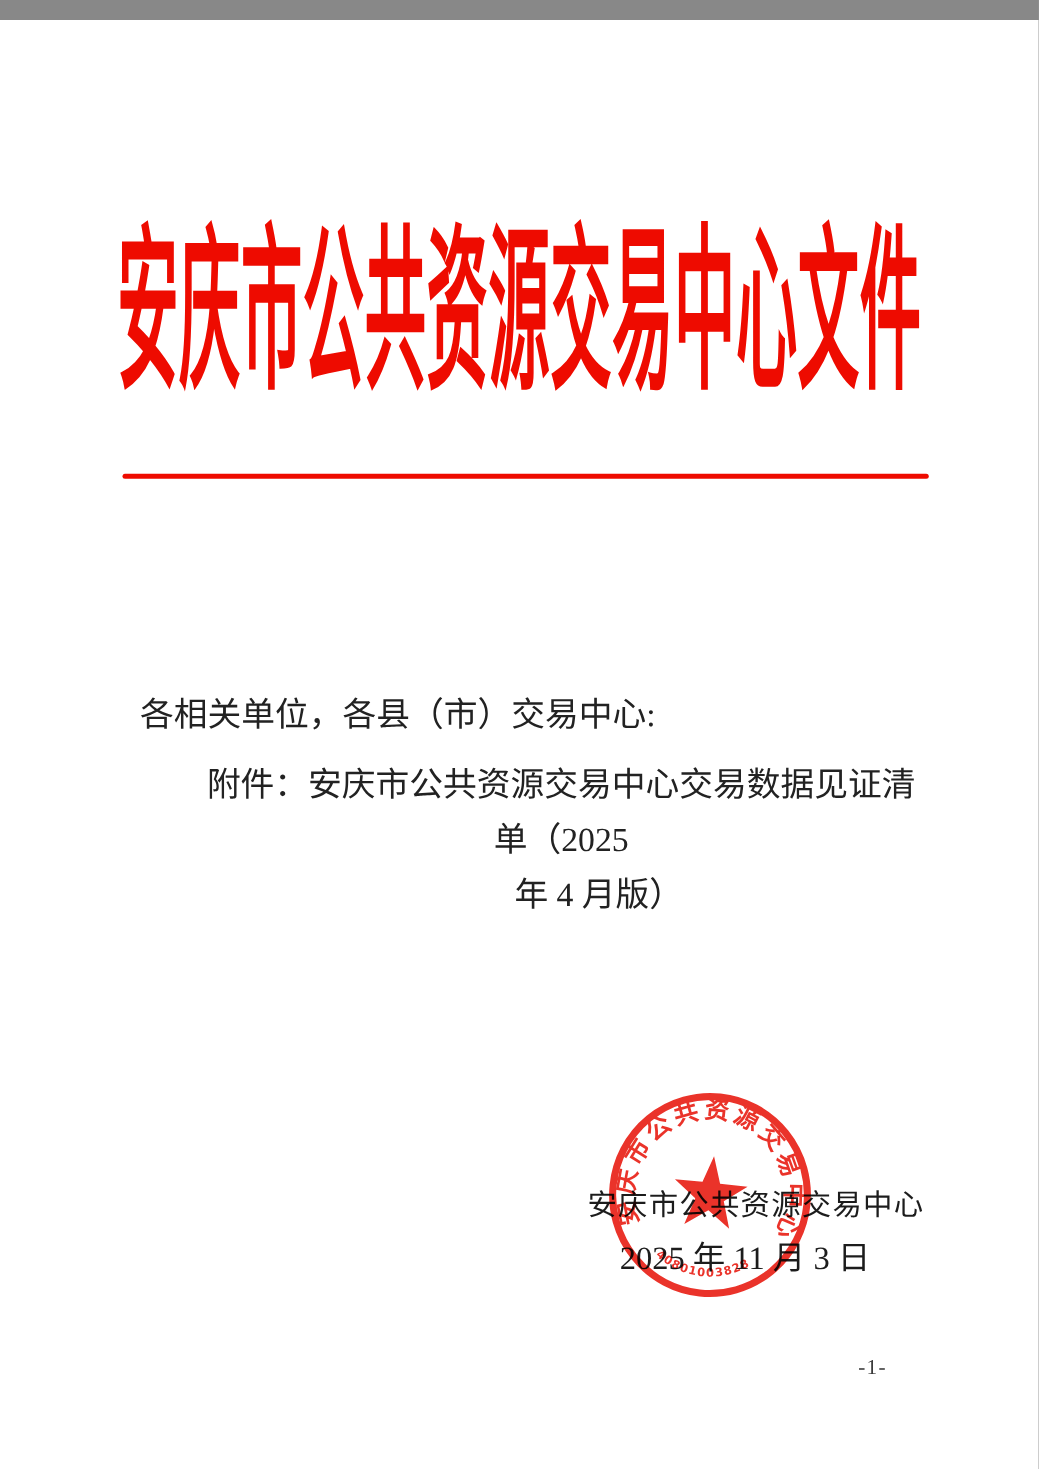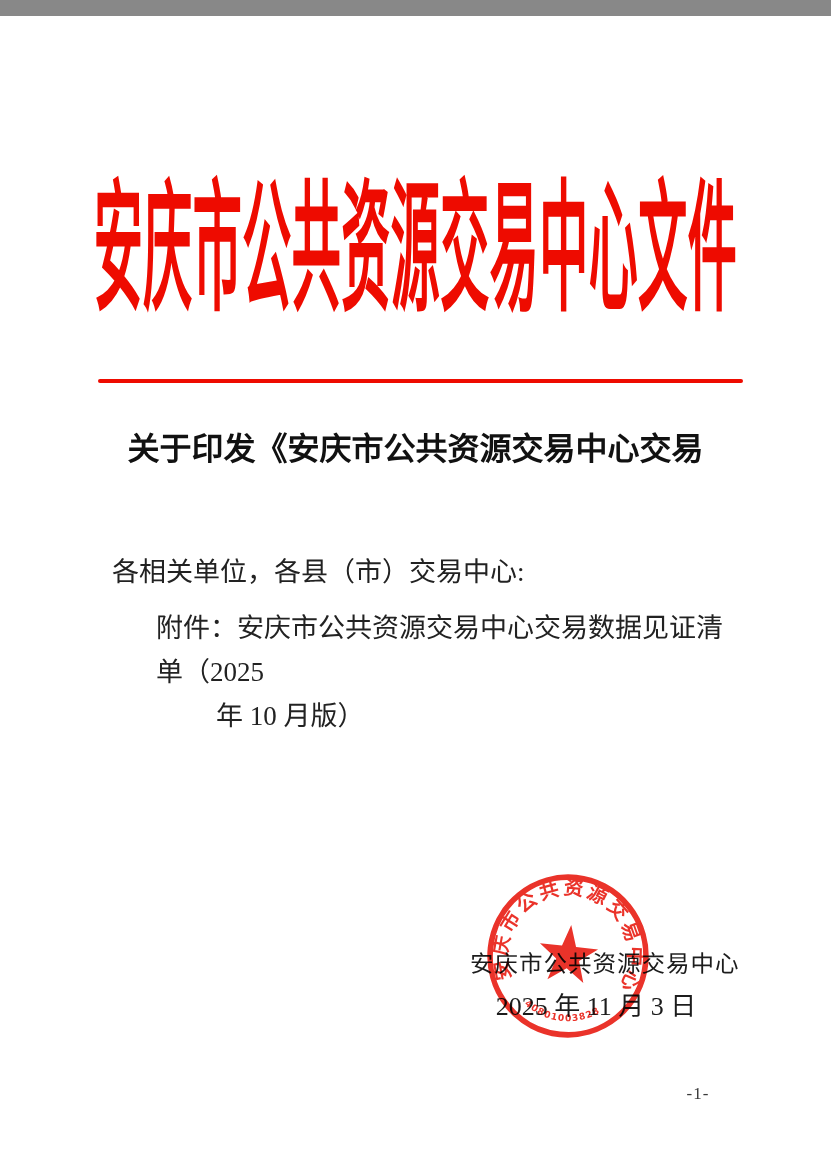--- a/index.html
+++ b/index.html
@@ -71,21 +71,21 @@
     top: 534px;
     left: 112px;
     width: 630px;
     font-size: 27px;
     line-height: 44px;
     color: #222;
     text-align: justify;
   }
   .salutation { text-align: left; }
   .para { text-indent: 2em; }
-  .attachment { margin-top: 12px; text-align: left; }
+  .attachment { margin-top: 12px; text-align: center; }
   .att-line1 { padding-left: 44px; }
   .att-line2 { padding-left: 104px; }
 
   
   .sign-org {
     position: absolute;
     top: 929px;
     left: 470px;
     width: 252px;
     text-align: center;
@@ -152,28 +152,27 @@
 
 <div class="page">
 
   <div class="masthead">
     <span class="masthead-text">安庆市公共资源交易中心文件</span>
   </div>
 
   <div class="red-rule"></div>
 
   <h1 class="doc-title">
-    <span class="title-line">关于印发《安庆市公共资源交易中心交易</span>
   </h1>
 
   <div class="body-text">
     <p class="salutation">各相关单位，各县（市）交易中心:</p>
     <div class="attachment">
       <div class="att-line1">附件：安庆市公共资源交易中心交易数据见证清单（2025</div>
-      <div class="att-line2">年 10 月版）</div>
+      <div class="att-line2">年 4 月版）</div>
     </div>
   </div>
 
   <div class="sign-org">安庆市公共资源交易中心</div>
   <div class="sign-date">2025 年 11 月 3 日</div>
 
   <svg class="seal" viewBox="0 0 160 164" preserveAspectRatio="none" aria-hidden="true">
     <defs>
       <path id="sealTopArc" d="M 23.6 99.2 A 59 59 0 1 1 136.4 99.2" fill="none"></path>
       <path id="sealBottomArc" d="M 42.1 132.3 A 63 63 0 0 0 117.9 132.3" fill="none"></path>

